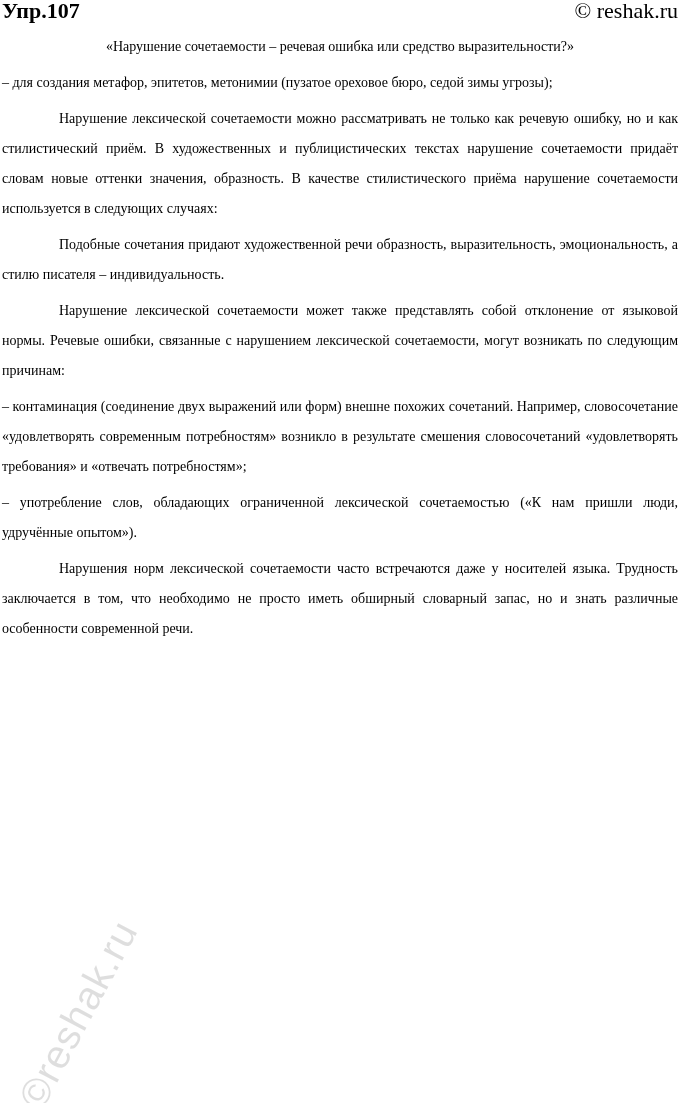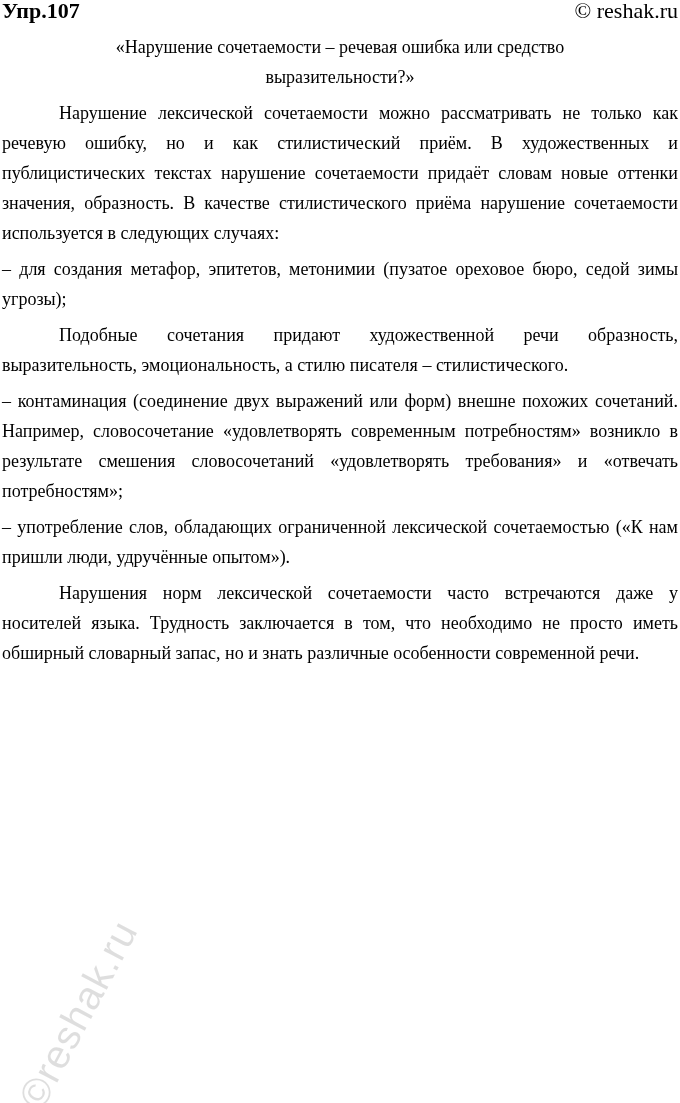--- a/index.html
+++ b/index.html
@@ -35,21 +35,21 @@
       right: 2px;
       top: -2px;
       font-size: 22px;
       line-height: 26px;
     }
     .doc {
       position: absolute;
       top: 32px;
       left: 2px;
       width: 676px;
-      font-size: 18px;
+      font-size: 14px;
       line-height: 30px;
     }
     .title {
       text-align: center;
       margin: 0 0 6px 0;
       padding: 0 40px;
     }
     .p {
       margin: 0 0 6px 0;
       text-align: justify;
@@ -81,21 +81,22 @@
 <body>
 
 <div class="header">
   <span class="ex-num">Упр.107</span>
   <span class="copyright">© reshak.ru</span>
 </div>
 
 <div class="doc">
   <div class="title">«Нарушение сочетаемости – речевая ошибка или средство выразительности?»</div>
 
+  <p class="p">– для создания метафор, эпитетов, метонимии (пузатое ореховое бюро, седой зимы угрозы);</p>
   <p class="p indent">Нарушение лексической сочетаемости можно рассматривать не только как речевую ошибку, но и как стилистический приём. В художественных и публицистических текстах нарушение сочетаемости придаёт словам новые оттенки значения, образность. В качестве стилистического приёма нарушение сочетаемости используется в следующих случаях:</p>
-  <p class="p">– для создания метафор, эпитетов, метонимии (пузатое ореховое бюро, седой зимы угрозы);</p>
-  <p class="p indent">Подобные сочетания придают художественной речи образность, выразительность, эмоциональность, а стилю писателя – стилистического.</p>
+  <p class="p indent">Подобные сочетания придают художественной речи образность, выразительность, эмоциональность, а стилю писателя – индивидуальность.</p>
+  <p class="p indent">Нарушение лексической сочетаемости может также представлять собой отклонение от языковой нормы. Речевые ошибки, связанные с нарушением лексической сочетаемости, могут возникать по следующим причинам:</p>
   <p class="p">– контаминация (соединение двух выражений или форм) внешне похожих сочетаний. Например, словосочетание «удовлетворять современным потребностям» возникло в результате смешения словосочетаний «удовлетворять требования» и «отвечать потребностям»;</p>
   <p class="p">– употребление слов, обладающих ограниченной лексической сочетаемостью («К нам пришли люди, удручённые опытом»).</p>
   <p class="p indent">Нарушения норм лексической сочетаемости часто встречаются даже у носителей языка. Трудность заключается в том, что необходимо не просто иметь обширный словарный запас, но и знать различные особенности современной речи.</p>
 </div>
 
 <div class="watermark">©reshak.ru</div>
 
 </body></html>

